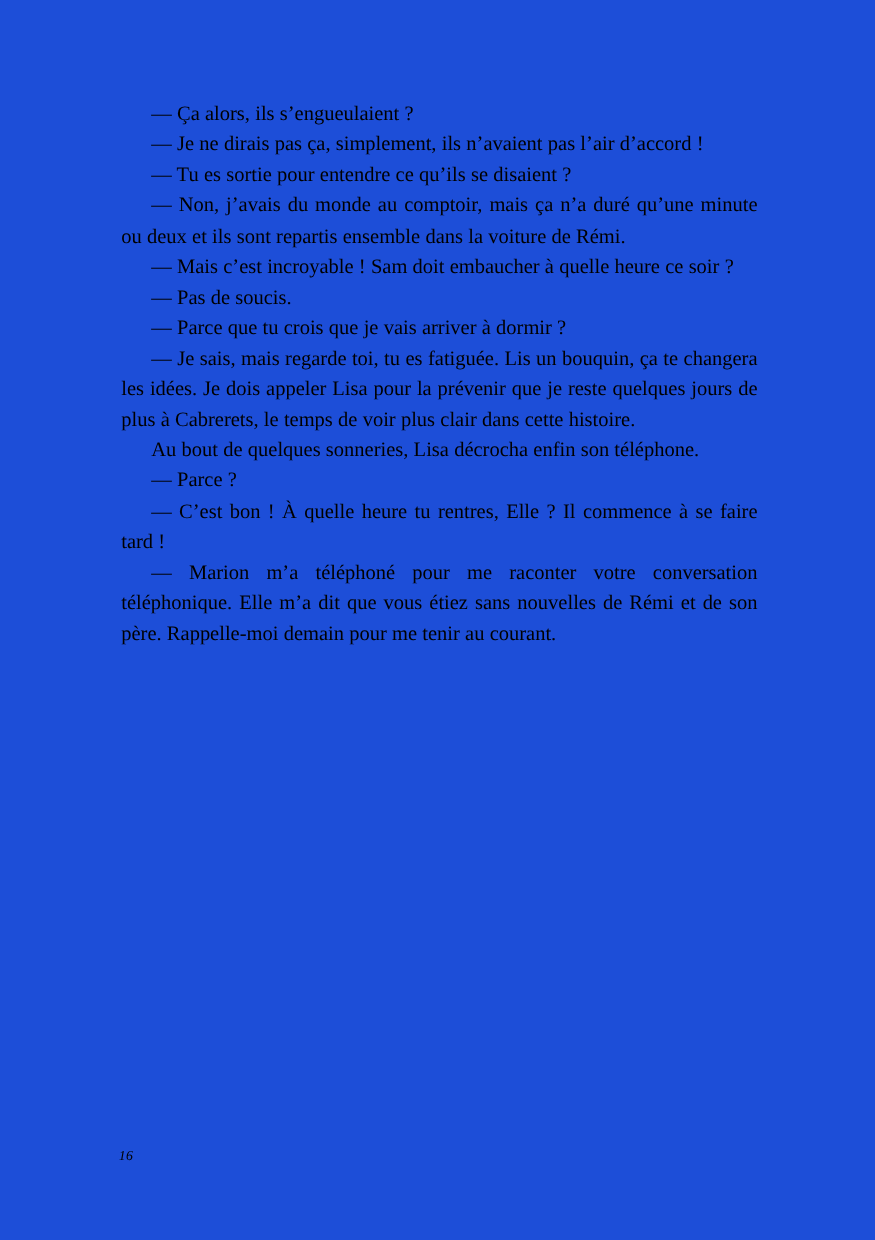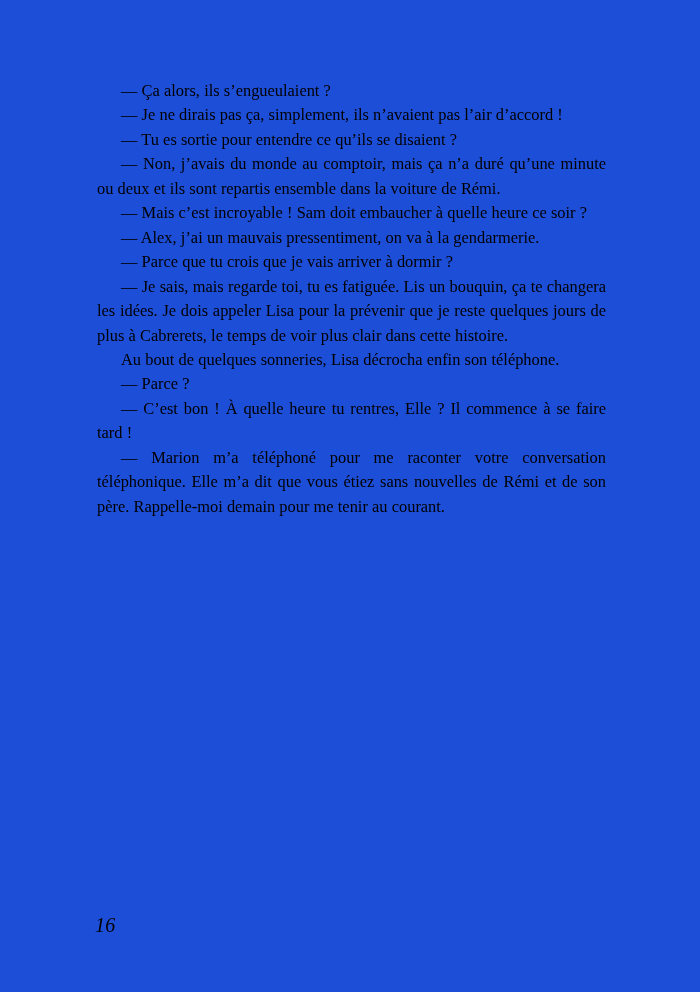--- a/index.html
+++ b/index.html
@@ -42,39 +42,39 @@
     -webkit-hyphens: none;
     word-spacing: 0.1px;
   }
   p.para.last-line-natural {
     text-align-last: left;
   }
   .page-number {
     position: absolute;
     left: 95px;
     top: 915px;
-    font-size: 20px;
+    font-size: 11px;
     line-height: 20px;
     text-align: left;
     letter-spacing: 0.2px;
     font-style: italic;
   }
 </style>
 </head>
 <body>
 
 <div class="page">
 
   <div class="text-block">
     <p class="para last-line-natural">— Ça alors, ils s’engueulaient ?</p>
     <p class="para last-line-natural">— Je ne dirais pas ça, simplement, ils n’avaient pas l’air d’accord !</p>
     <p class="para last-line-natural">— Tu es sortie pour entendre ce qu’ils se disaient ?</p>
     <p class="para last-line-natural">— Non, j’avais du monde au comptoir, mais ça n’a duré qu’une minute ou deux et ils sont repartis ensemble dans la voiture de Rémi.</p>
     <p class="para last-line-natural">— Mais c’est incroyable ! Sam doit embaucher à quelle heure ce soir ?</p>
-    <p class="para last-line-natural">— Alex, j’ai un mauvais pressentiment, on va à la gendarmerie.</p>
+    <p class="para last-line-natural">— Pas de soucis.</p>
     <p class="para last-line-natural">— Parce que tu crois que je vais arriver à dormir ?</p>
     <p class="para last-line-natural">— Je sais, mais regarde toi, tu es fatiguée. Lis un bouquin, ça te changera les idées. Je dois appeler Lisa pour la prévenir que je reste quelques jours de plus à Cabrerets, le temps de voir plus clair dans cette histoire.</p>
     <p class="para last-line-natural">Au bout de quelques sonneries, Lisa décrocha enfin son téléphone.</p>
     <p class="para last-line-natural">— Parce ?</p>
     <p class="para last-line-natural">— C’est bon ! À quelle heure tu rentres, Elle ? Il commence à se faire tard !</p>
     <p class="para last-line-natural">— Marion m’a téléphoné pour me raconter votre conversation téléphonique. Elle m’a dit que vous étiez sans nouvelles de Rémi et de son père. Rappelle-moi demain pour me tenir au courant.</p>
   </div>
 
   <div class="page-number">16</div>
 

